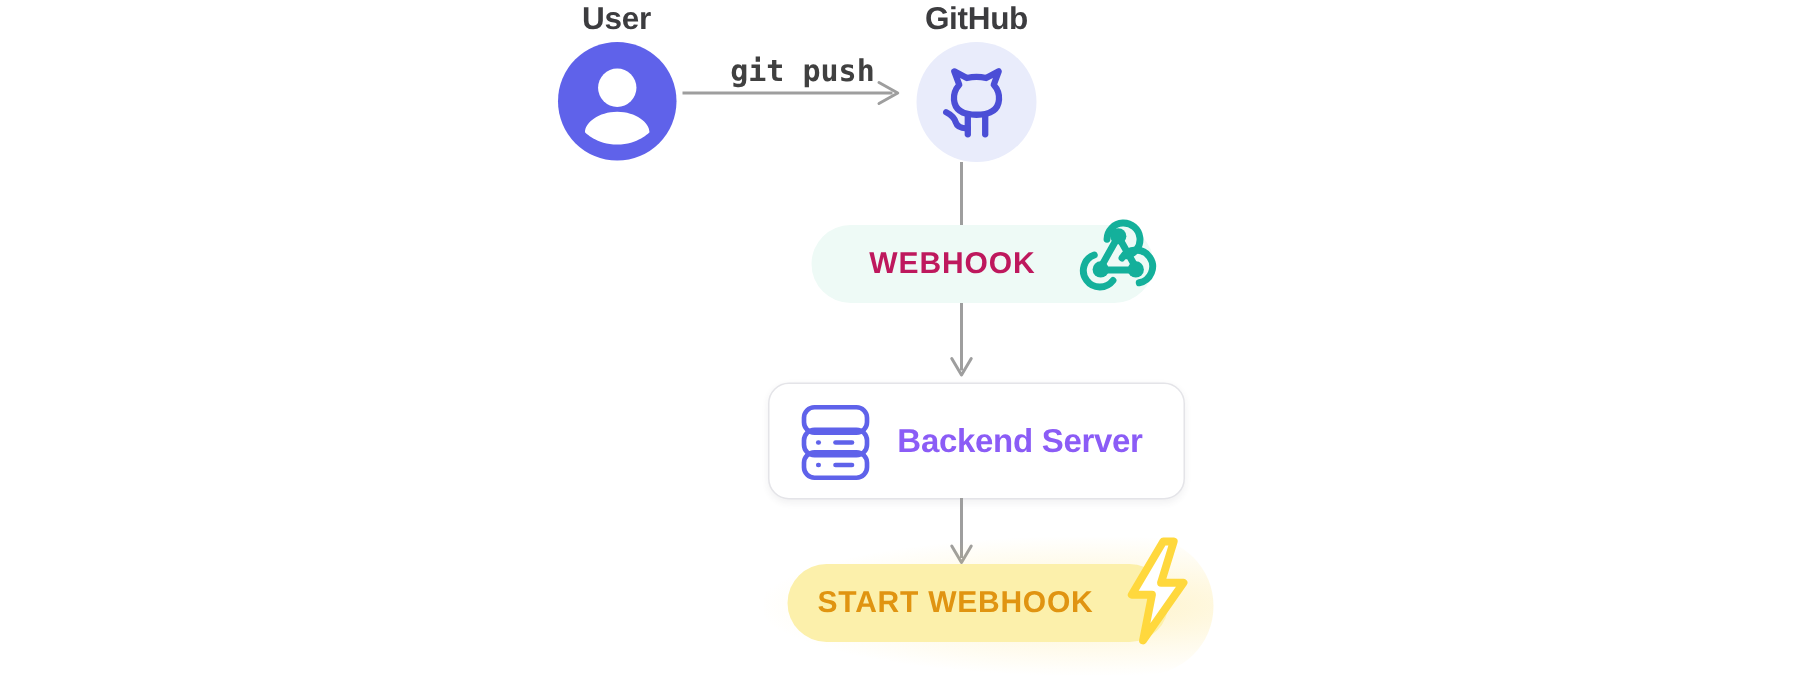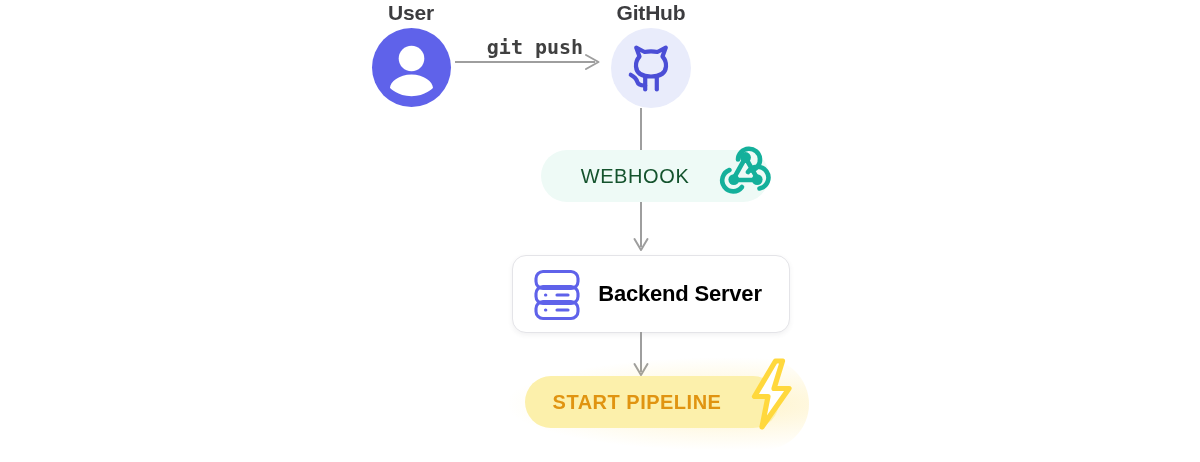--- a/index.html
+++ b/index.html
@@ -78,23 +78,23 @@
     border-radius: 26px;
     background: #eefaf6;
   }
   #webhook-label {
     left: 541px; top: 150px;
     width: 188px; height: 52px;
     display: flex;
     align-items: center;
     justify-content: center;
     font-size: 20px;
-    font-weight: normal;
+    font-weight: bold;
     letter-spacing: 0.6px;
-    color: #14532d;
+    color: #be185d;
     white-space: nowrap;
   }
   #webhook-icon {
     left: 715px; top: 140px;
     width: 60px; height: 60px;
   }
   #webhook-icon svg { display:block; }
 
   
   #server-box {
@@ -113,21 +113,21 @@
     width: 56px; height: 56px;
     flex: 0 0 auto;
   }
   #server-icon svg { display:block; }
   #server-label {
     flex: 1 1 auto;
     text-align: center;
     padding-right: 14px;
     font-size: 22px;
     font-weight: bold;
-    color: #000000;
+    color: #8b5cf6;
     letter-spacing: -0.2px;
     white-space: nowrap;
   }
 
   
   #pipeline-glow {
     left: 509px; top: 358px;
     width: 300px; height: 92px;
     border-radius: 46px;
     background: radial-gradient(ellipse at 72% 50%, rgba(253,214,70,0.30) 0%, rgba(253,214,70,0.10) 45%, rgba(253,214,70,0) 72%);
@@ -236,20 +236,20 @@
     <div id="server-label">Backend Server</div>
   </div>
 
   <svg class="abs arrow-svg" id="arrow-v3" width="20" height="50" viewBox="0 0 20 50">
     <line x1="10" y1="0" x2="10" y2="40" stroke="#9e9e9e" stroke-width="2"></line>
     <path d="M3.5 32 L10 43 L16.5 32" fill="none" stroke="#9e9e9e" stroke-width="2" stroke-linecap="round" stroke-linejoin="round"></path>
   </svg>
 
   <div class="abs" id="pipeline-glow"></div>
   <div class="abs" id="pipeline-pill"></div>
-  <div class="abs" id="pipeline-label">START PIPELINE</div>
+  <div class="abs" id="pipeline-label">START WEBHOOK</div>
   <div class="abs" id="pipeline-icon">
     <svg width="56" height="72" viewBox="0 0 56 72" aria-hidden="true">
       <path d="M31.5 3 L10.5 38.5 L24.0 38.5 L18.0 69 L45.0 30.5 L30.0 30.5 L38.5 3 Z" fill="#ffffff" stroke="#ffd83d" stroke-width="5.2" stroke-linejoin="round" stroke-linecap="round"></path>
     </svg>
   </div>
 
 </div>
 
 </body></html>

